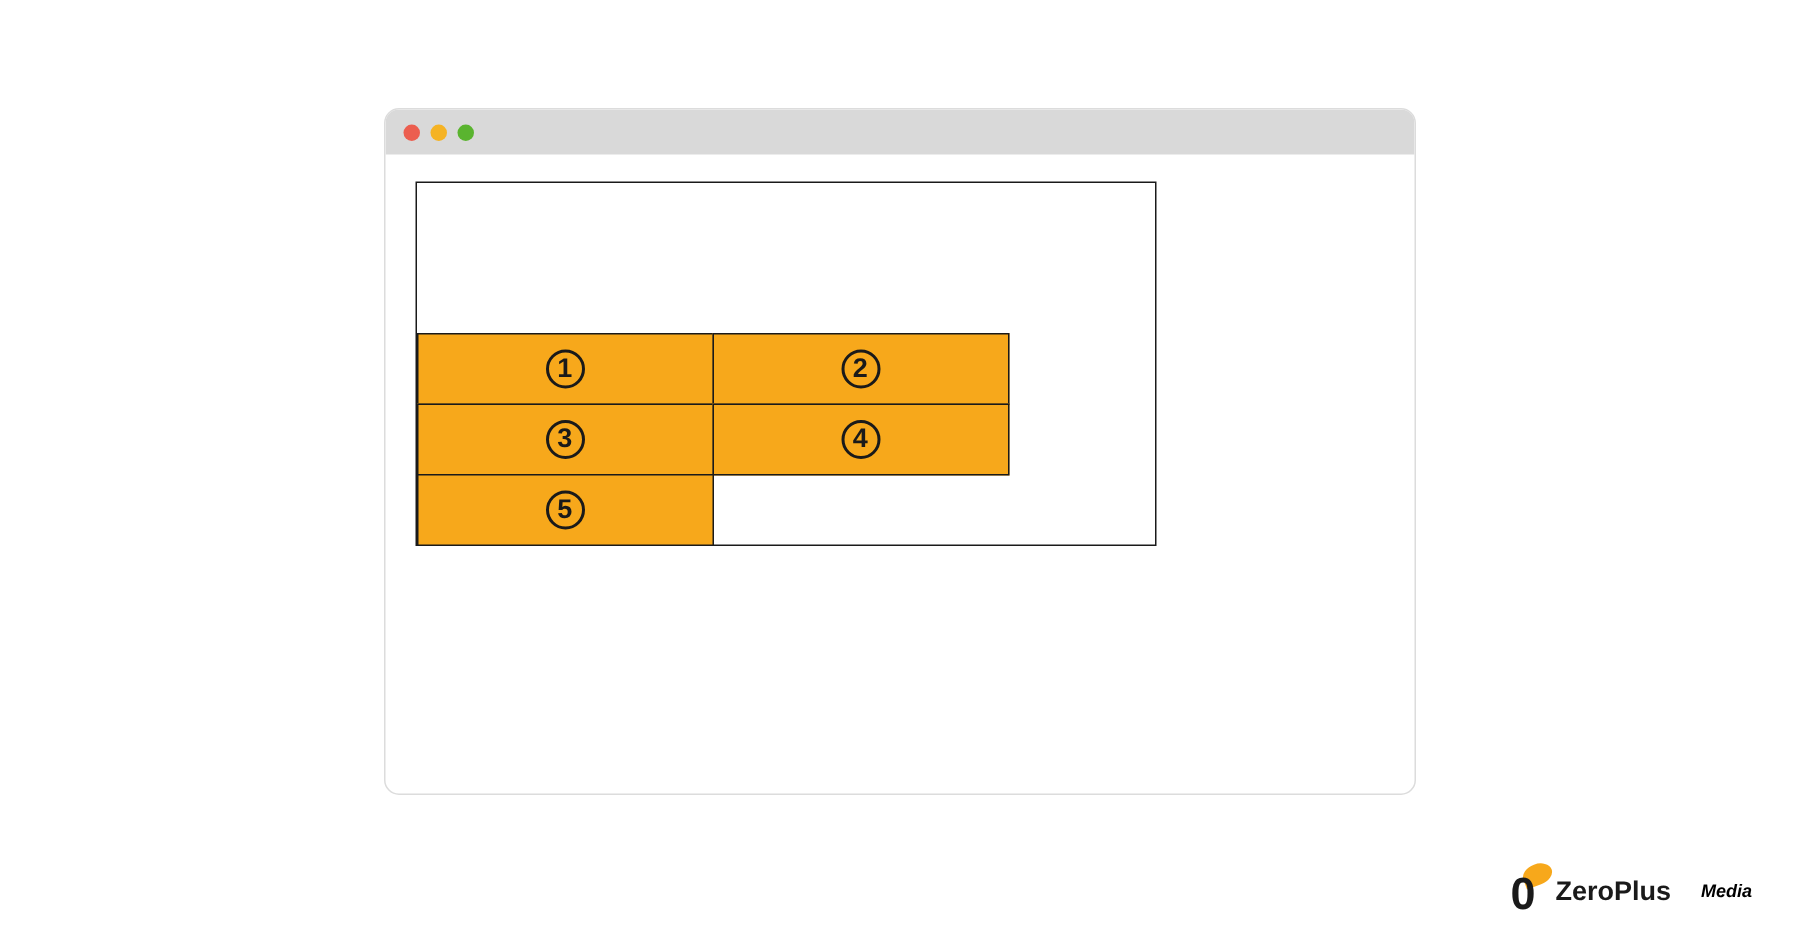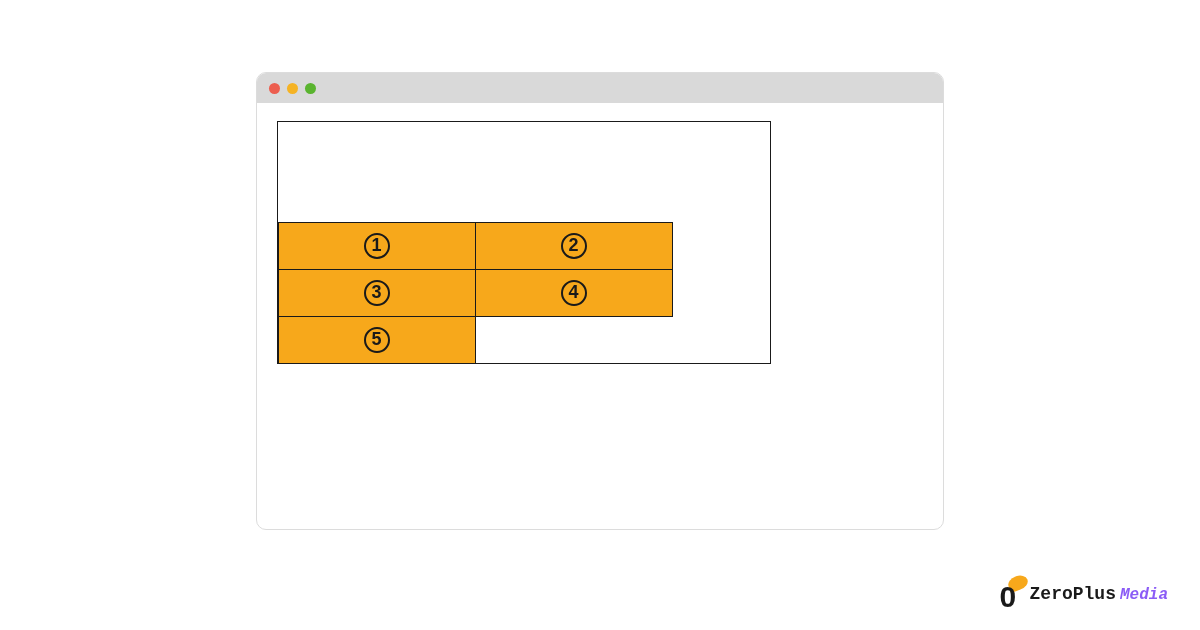--- a/index.html
+++ b/index.html
@@ -102,33 +102,32 @@
       top: 0;
       right: -4px;
       width: 20px;
       height: 14px;
       background: #f7a81b;
       border-radius: 50% 50% 50% 0;
       transform: rotate(-20deg);
     }
     .logo-text {
       display: flex;
-      align-items: flex-end;
-      gap: 4px;
-      font-family: Liberation Mono, monospace;
+      align-items: center;
+      gap: 20px;
     }
     .logo-zeroplus {
       font-size: 18px;
       font-weight: 600;
       color: #1a1a1a;
     }
     .logo-media {
-      font-size: 16px;
+      font-size: 12px;
       font-weight: 600;
-      color: #8b5cf6;
+      color: #000000;
       font-style: italic;
     }
   </style>
 </head>
 <body>
 
 <div class="browser-window">
   <div class="titlebar">
     <div class="traffic-light light-red"></div>
     <div class="traffic-light light-yellow"></div>

